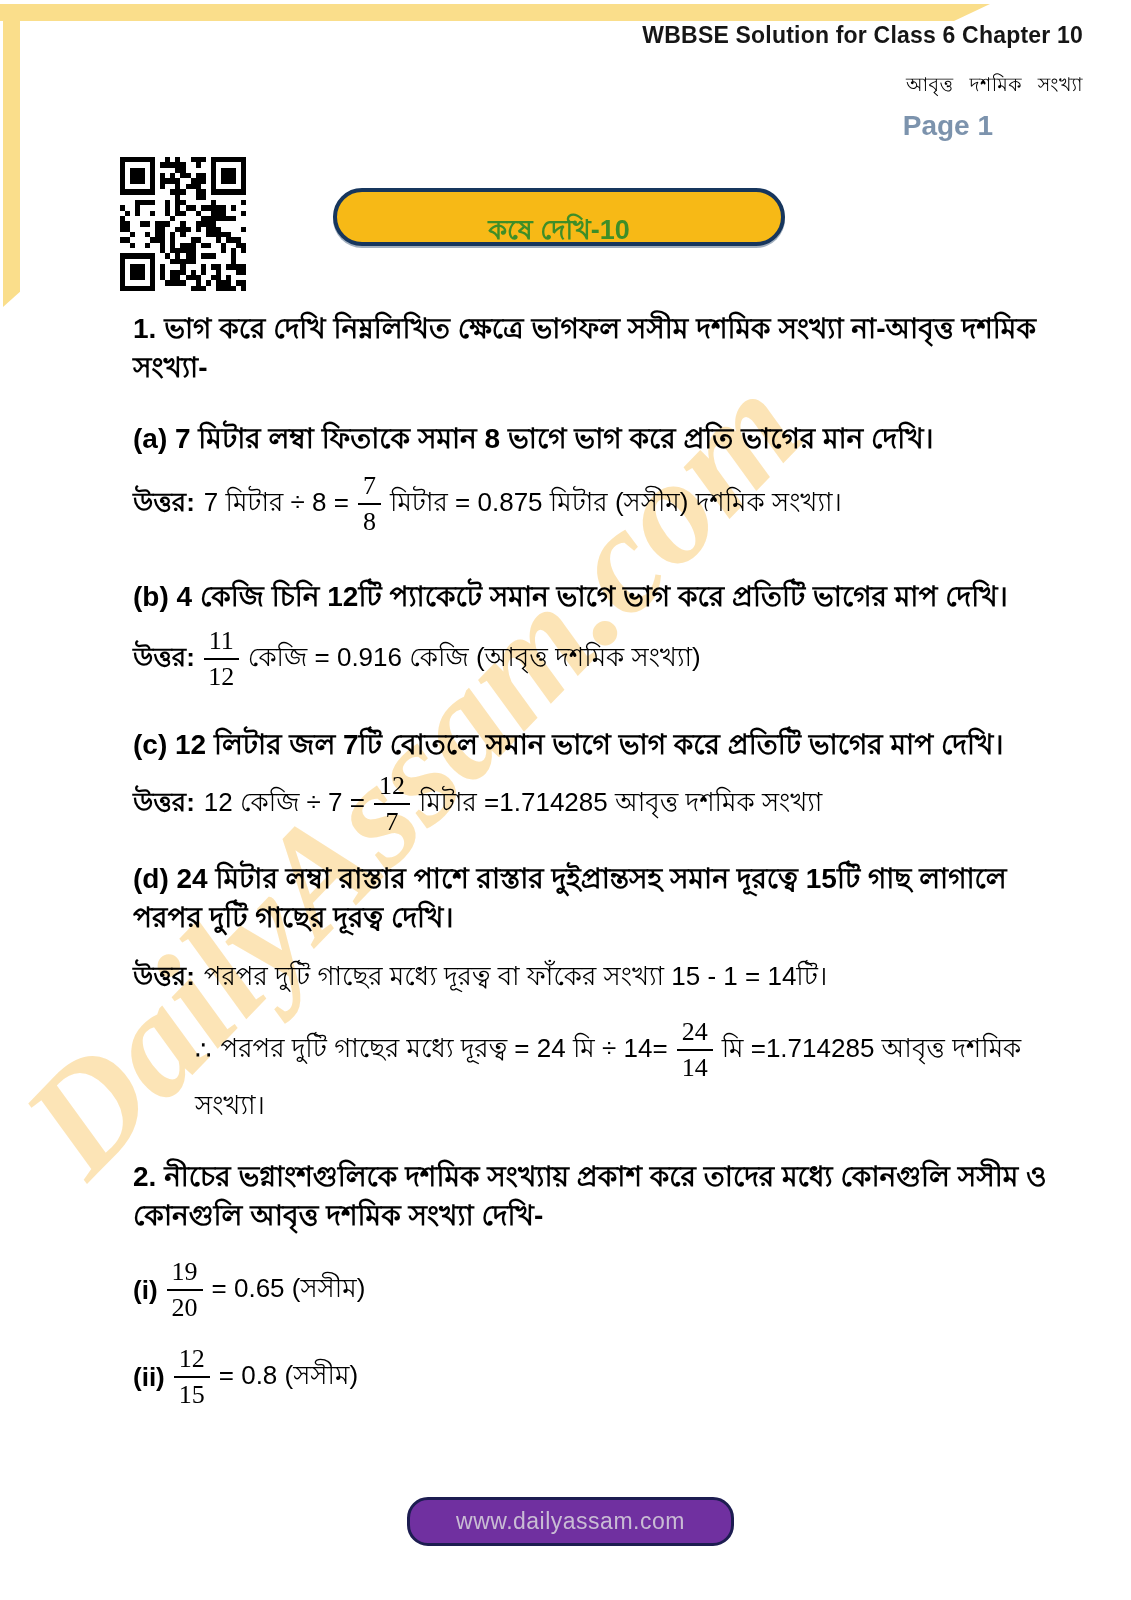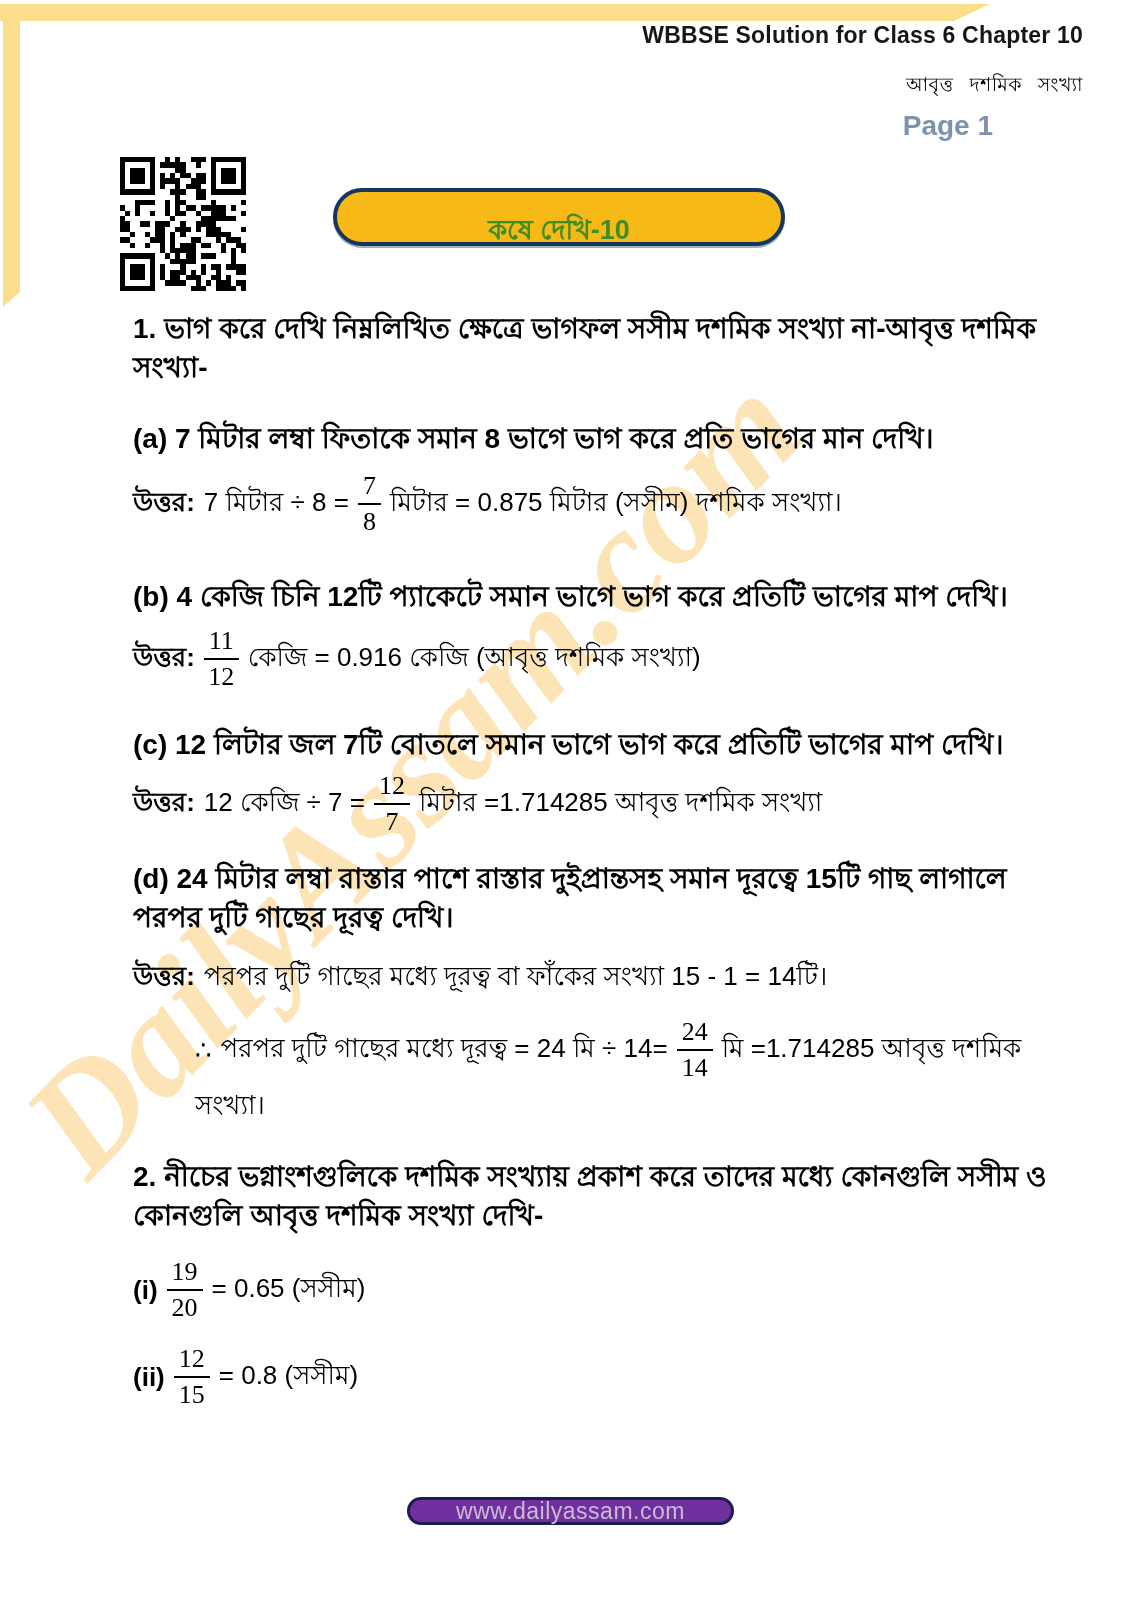--- a/index.html
+++ b/index.html
@@ -74,21 +74,21 @@
   .ans-row { display:flex; align-items:center; white-space:nowrap; font-size:26px; color:#000; gap:9px; }
   .ans-label { font-weight:bold; }
   .frac { font-family:"Liberation Serif", serif; font-size:26px; text-align:center; line-height:1.08; }
   .frac .num { display:block; padding:0 5px 3px; border-bottom:2px solid #000; }
   .frac .den { display:block; padding-top:3px; }
   .indent { margin-left:62px; }
   .tail-line { font-size:26px; color:#000; }
 
   
   .footer-pill {
-    position:absolute; left:407px; top:1497px; width:327px; height:28px;
+    position:absolute; left:407px; top:1497px; width:327px; height:49px;
     background:#7030A0; border:3px solid #1D1D51; border-radius:21px;
     display:flex; align-items:center; justify-content:center; z-index:1;
     cursor:pointer;
   }
   .footer-pill span { font-size:23px; color:#C9BCD4; letter-spacing:.5px; }
 </style>
 </head>
 <body>
 
 <div id="page">

